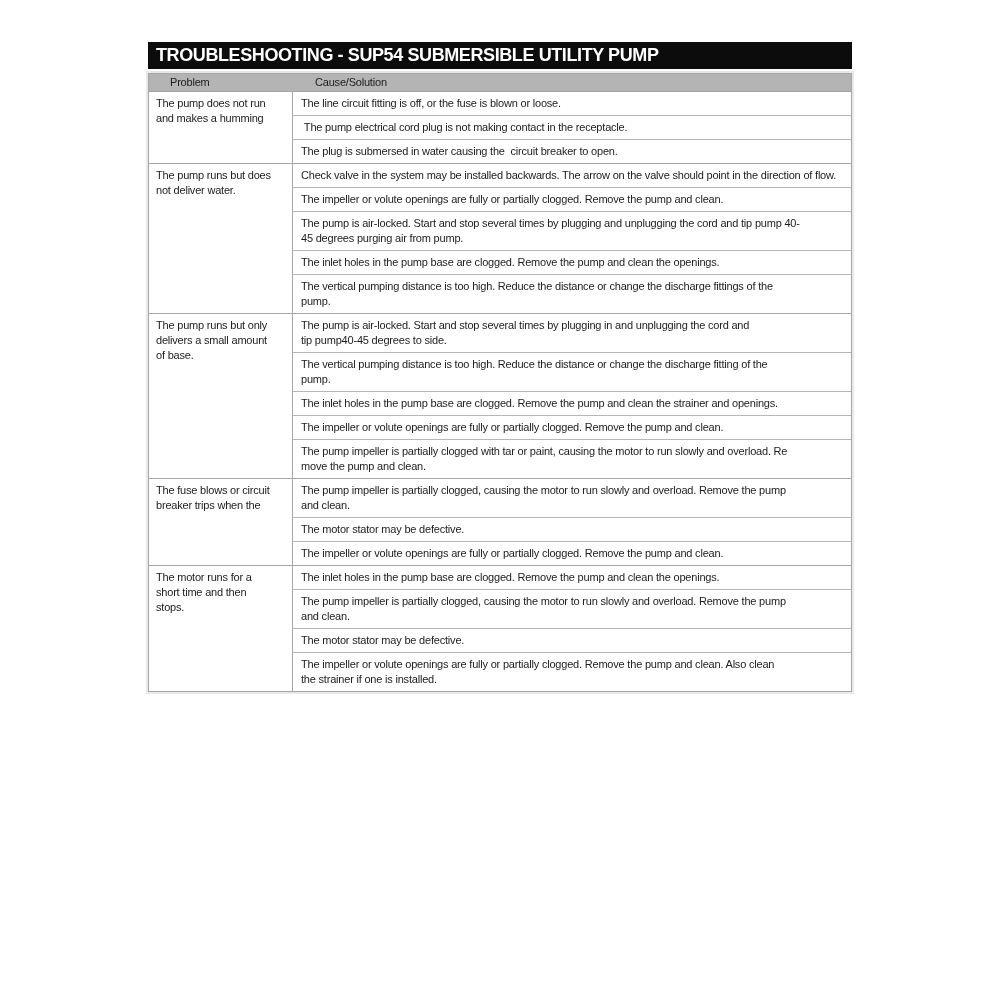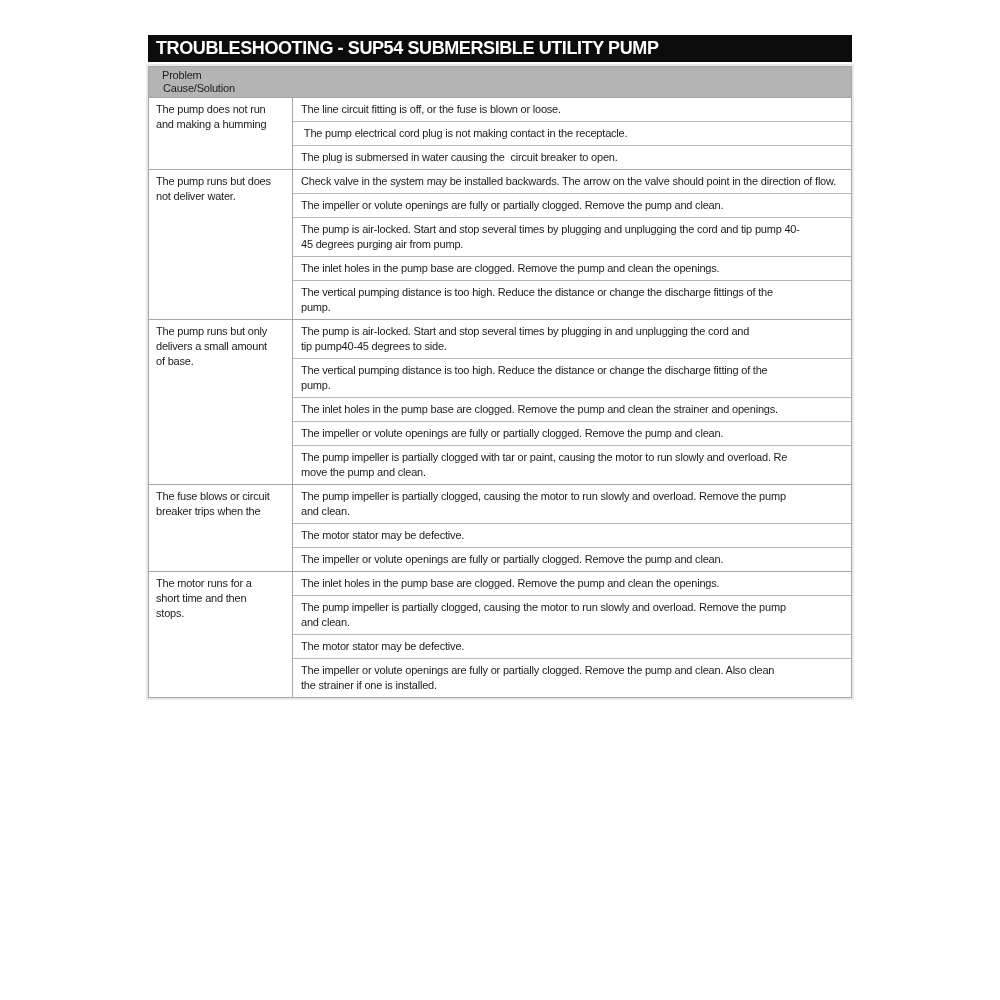--- a/index.html
+++ b/index.html
@@ -7,36 +7,36 @@
     --title-text:#ffffff;
     --header-bg:#b4b4b4;
     --border:#b7b7b7;
     --border-strong:#a6a6a6;
     --text:#1c1c1c;
     --page-bg:#ffffff;
   }
   *{margin:0;padding:0;box-sizing:border-box;}
   html,body{width:1000px;height:1000px;background:var(--page-bg);
     font-family:"Liberation Sans","DejaVu Sans",sans-serif;color:var(--text);}
-  .page{position:absolute;left:148px;top:35px;width:704px;}
+  .page{position:absolute;left:148px;top:42px;width:704px;}
   .title-bar{
     background:var(--title-bg);color:var(--title-text);
     font-size:18px;line-height:19px;font-weight:bold;
     letter-spacing:-0.4px;padding:4px 7px 4px 8px;
   }
   .ttable{
     margin-top:4px;background:#fff;
     border:1px solid var(--border-strong);
     box-shadow:0 0 0 2px #e9e9e9;
     font-size:11px;line-height:15px;letter-spacing:-0.2px;
   }
   .thead{
     display:flex;background:var(--header-bg);
     border-bottom:1px solid var(--border-strong);
-    padding:2px 6px;font-size:11px;line-height:13px;flex-direction:column;
+    padding:2px 14px;font-size:11px;line-height:13px;
   }
   .th-problem{width:144px;padding:0 7px;flex:none;}
   .th-cause{flex:1;padding:0 8px;}
   .section{display:flex;}
   .section + .section{border-top:1px solid var(--border-strong);}
   .cell{padding:4px 8px;white-space:pre-wrap;}
   .problem{
     flex:none;width:144px;padding:4px 18px 4px 7px;
     border-right:1px solid var(--border-strong);
   }
@@ -49,21 +49,21 @@
 <div class="page">
   <div class="title-bar">TROUBLESHOOTING - SUP54 SUBMERSIBLE UTILITY PUMP</div>
   <div class="ttable">
     <div class="thead">
       <div class="th-problem">Problem</div>
       <div class="th-cause">Cause/Solution</div>
     </div>
     <div id="tbody">
         <div class="section">
           <div class="cell problem">The pump does not run
-and making a humming</div>
+and makes a humming</div>
           <div class="causes">
             <div class="cell cause">The line circuit fitting is off, or the fuse is blown or loose.</div>
             <div class="cell cause"> The pump electrical cord plug is not making contact in the receptacle.</div>
             <div class="cell cause">The plug is submersed in water causing the  circuit breaker to open.</div>
           </div>
         </div>
         <div class="section">
           <div class="cell problem">The pump runs but does
 not deliver water.</div>
           <div class="causes">

